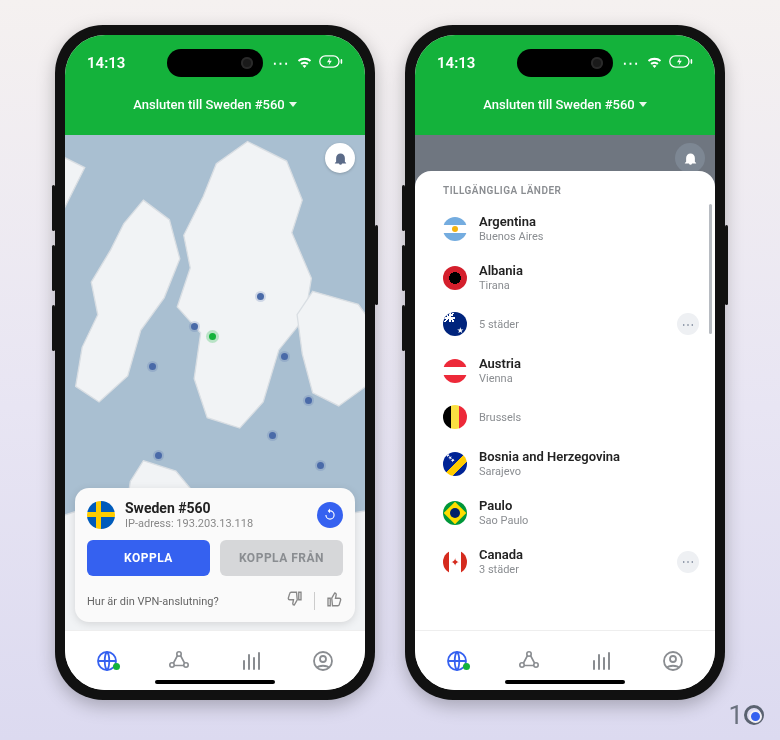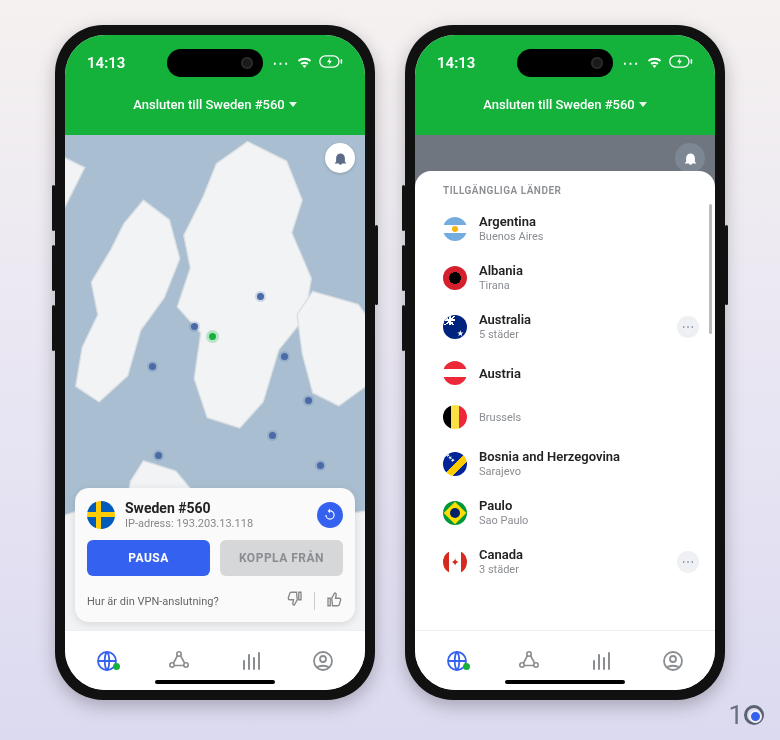--- a/index.html
+++ b/index.html
@@ -247,21 +247,21 @@
               <div class="cc-name">Sweden #560</div>
               <div class="cc-ip">IP-adress: 193.203.13.118</div>
             </div>
             <div class="refresh-btn">
               <svg width="14" height="14" viewBox="0 0 24 24">
                   <path fill="#fff" d="M12 4V1L8 5l4 4V6a6 6 0 11-6 6H4a8 8 0 108-8z"></path>
                 </svg>
             </div>
           </div>
           <div class="btn-row">
-            <div class="btn btn-primary">PAUSA</div>
+            <div class="btn btn-primary">KOPPLA</div>
             <div class="btn btn-secondary">KOPPLA FRÅN</div>
           </div>
           <div class="feedback-row">
             <div class="fb-q">Hur är din VPN-anslutning?</div>
             <div class="thumbs">
               <span>
                 <svg width="18" height="18" viewBox="0 0 24 24">
                     <path fill="none" stroke="currentColor" stroke-width="1.8" d="M17 3h3v10h-3zM14 3H7a2 2 0 00-2 1.5L3 11a2 2 0 002 2h5l-1 5a2 2 0 002 2l4-7z"></path>
                   </svg>
               </span>
@@ -357,29 +357,29 @@
               <div class="country-item">
                 <div class="ci-flag flag-al"></div>
                 <div class="ci-texts">
                   <div class="ci-name">Albania</div>
                   <div class="ci-sub">Tirana</div>
                 </div>
               </div>
               <div class="country-item">
                 <div class="ci-flag flag-au"></div>
                 <div class="ci-texts">
-                  <div class="ci-name">Australia</div>
                   <div class="ci-sub">5 städer</div>
                 </div>
                 <div class="ci-more">⋯</div>
               </div>
               <div class="country-item">
                 <div class="ci-flag flag-at"></div>
                 <div class="ci-texts">
                   <div class="ci-name">Austria</div>
+                  <div class="ci-sub">Vienna</div>
                 </div>
               </div>
               <div class="country-item">
                 <div class="ci-flag flag-be"></div>
                 <div class="ci-texts">
                   <div class="ci-sub">Brussels</div>
                 </div>
               </div>
               <div class="country-item">
                 <div class="ci-flag flag-ba"></div>

